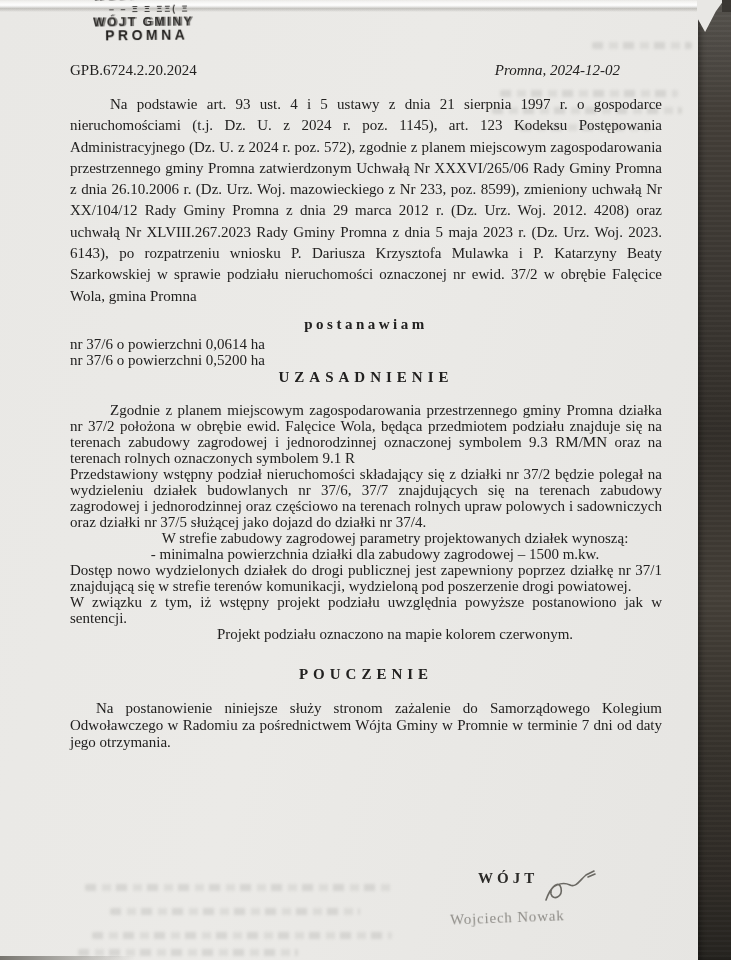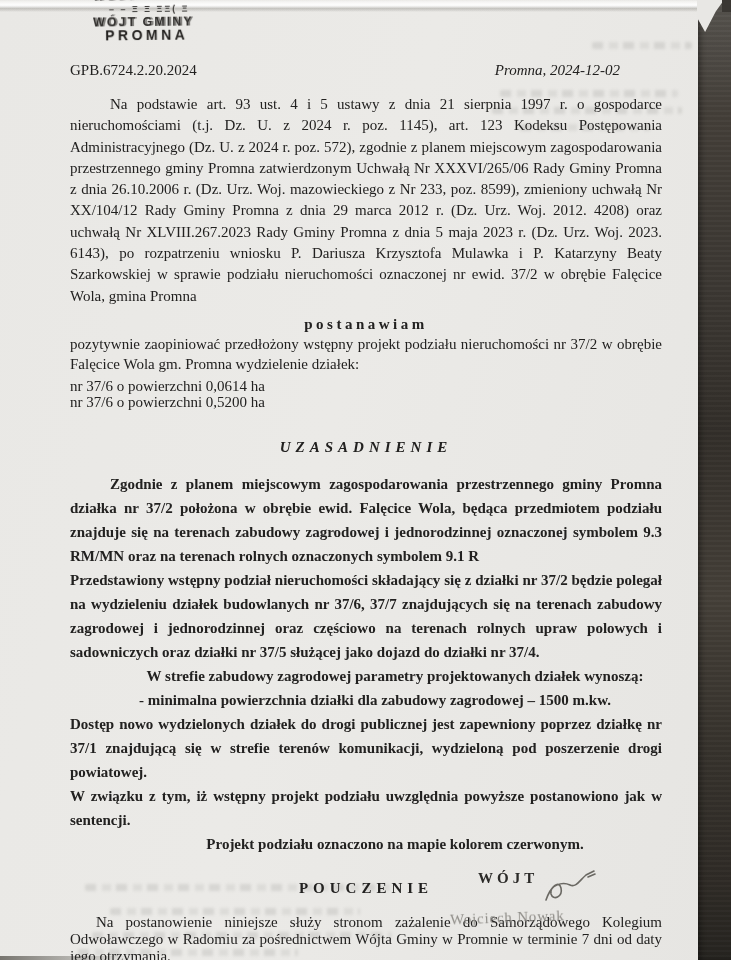--- a/index.html
+++ b/index.html
@@ -53,31 +53,31 @@
   .col { position:absolute; left:70px; top:0; width:592px; z-index:2; font-size:15px; }
   .ref-row { margin-top:62px; display:flex; justify-content:space-between; }
   .ref-row .date { margin-right:42px;font-style:italic; }
 
   .title { margin-top:62px; text-align:center; font-weight:bold; }
   .title .word { letter-spacing:4px; }
   .title .num { margin-left:6px; }
 
   .para { margin:0; text-align:justify; }
   .lh-wide  { line-height:21.3px; }
-  .lh-tight { line-height:24px;font-weight:bold; }
+  .lh-tight { line-height:16px; }
   .indent   { text-indent:40px; }
   .indent-sm{ text-indent:26px; }
   .noj { text-align:center;margin-left:18px; }
 
   .p-legal   { margin-top:15px; }
   .h-small   { margin-top:9px; text-align:center; font-weight:bold; letter-spacing:3.5px; }
   .p-decide  { margin-top:1px; line-height:20.5px; }
   .plots     { line-height:16.5px; margin-top:3px; }
   .heading   { text-align:center; font-weight:bold; letter-spacing:5px; }
-  .h-uzas    { margin-top:28px;font-style:italic; }
+  .h-uzas    { margin-top:0; }
   .p-just1   { margin-top:16px; }
   .h-pouc    { margin-top:24px; }
   .p-pouc    { margin-top:17px; line-height:17px; }
 
   
   .signature { position:absolute; left:450px; top:870px; z-index:2; width:190px; }
   .sig-row { display:flex; align-items:flex-start; gap:4px; margin-left:28px; }
   .sig-title { font-weight:bold; letter-spacing:4px; font-size:15px; color:#2b2a28; filter: blur(.3px); }
   .sig-scribble { margin-top:-2px; }
   .sig-name { margin-top:0; color:#8f8d88; font-size:15px; letter-spacing:.8px; transform: rotate(-2.2deg); filter: blur(.45px); }
@@ -116,21 +116,20 @@
     <div class="ref-row">
       <span>GPB.6724.2.20.2024</span>
       <span class="date">Promna, 2024-12-02</span>
     </div>
 
 
     <p class="para lh-wide indent p-legal">Na podstawie art. 93 ust. 4 i 5 ustawy z dnia 21 sierpnia 1997 r. o gospodarce nieruchomościami (t.j. Dz. U. z 2024 r. poz. 1145), art. 123 Kodeksu Postępowania Administracyjnego (Dz. U. z 2024 r. poz. 572), zgodnie z planem miejscowym zagospodarowania przestrzennego gminy Promna zatwierdzonym Uchwałą Nr XXXVI/265/06 Rady Gminy Promna z dnia 26.10.2006 r. (Dz. Urz. Woj. mazowieckiego z Nr 233, poz. 8599), zmieniony uchwałą Nr XX/104/12 Rady Gminy Promna z dnia 29 marca 2012 r. (Dz. Urz. Woj. 2012. 4208) oraz uchwałą Nr XLVIII.267.2023 Rady Gminy Promna z dnia 5 maja 2023 r. (Dz. Urz. Woj. 2023. 6143), po rozpatrzeniu wniosku P. Dariusza Krzysztofa Mulawka i P. Katarzyny Beaty Szarkowskiej w sprawie podziału nieruchomości oznaczonej nr ewid. 37/2 w obrębie Falęcice Wola, gmina Promna</p>
 
     <div class="h-small">postanawiam</div>
 
-    <p class="para p-decide">pozytywnie zaopiniować przedłożony wstępny projekt podziału nieruchomości nr 37/2 w obrębie Falęcice Wola gm. Promna wydzielenie działek:</p>
 
     <div class="plots">
       <div>nr 37/6 o powierzchni 0,0614 ha</div>
       <div>nr 37/6 o powierzchni 0,5200 ha</div>
     </div>
 
     <div class="heading h-uzas">UZASADNIENIE</div>
 
     <p class="para lh-tight indent p-just1">Zgodnie z planem miejscowym zagospodarowania przestrzennego gminy Promna działka nr 37/2 położona w obrębie ewid. Falęcice Wola, będąca przedmiotem podziału znajduje się na terenach zabudowy zagrodowej i jednorodzinnej oznaczonej symbolem 9.3 RM/MN oraz na terenach rolnych oznaczonych symbolem 9.1 R</p>
     <p class="para lh-tight">Przedstawiony wstępny podział nieruchomości składający się z działki nr 37/2 będzie polegał na wydzieleniu działek budowlanych nr 37/6, 37/7 znajdujących się na terenach zabudowy zagrodowej i jednorodzinnej oraz częściowo na terenach rolnych upraw polowych i sadowniczych oraz działki nr 37/5 służącej jako dojazd do działki nr 37/4.</p>

